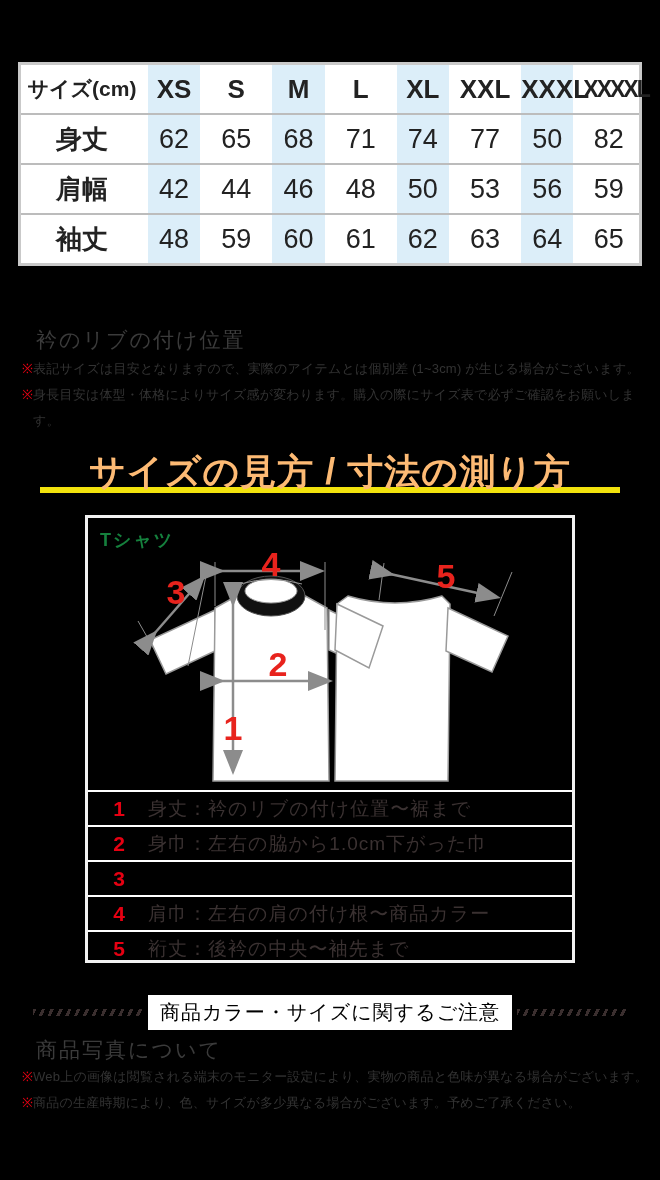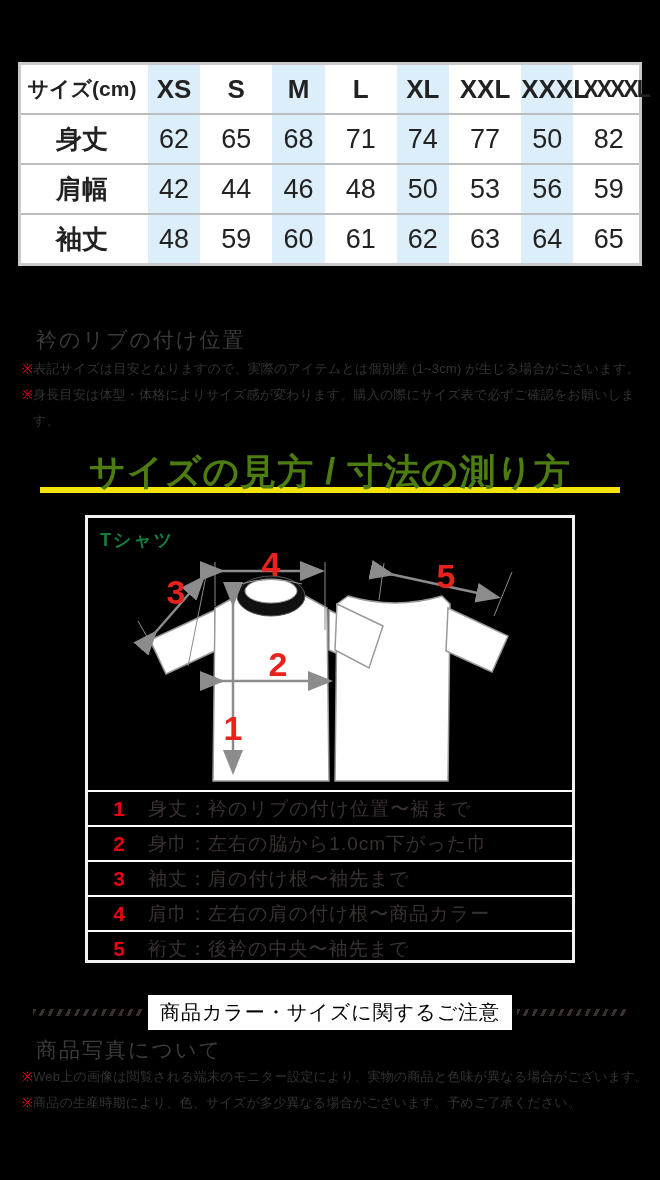--- a/index.html
+++ b/index.html
@@ -39,21 +39,21 @@
   .notes-photo{top:1064px;}
   .note-line{display:flex;font-size:13px;line-height:26px;color:#333;letter-spacing:0.2px;}
   .note-marker{color:#e60012;flex:0 0 auto;}
   
   .title-underline{
     position:absolute;left:40px;top:487px;width:580px;height:6px;
     background:#f2e30d;
   }
   .main-title{
     position:absolute;left:0;top:448px;width:660px;text-align:center;
-    font-size:36px;font-weight:bold;color:#4d7c0f;letter-spacing:1px;
+    font-size:36px;font-weight:bold;color:#fdba74;letter-spacing:1px;
   }
   
   .diagram-box{
     position:absolute;left:85px;top:515px;width:490px;height:448px;
     border:3px solid #f2f2f2;box-sizing:border-box;background:#000;
   }
   .diagram-label{
     position:absolute;left:12px;top:10px;
     color:#15803d;font-size:18px;font-weight:bold;letter-spacing:2px;
   }
@@ -207,21 +207,20 @@
     <div class="legend-row">
       <span class="legend-num">1</span>
       <span class="legend-text">身丈：衿のリブの付け位置〜裾まで</span>
     </div>
     <div class="legend-row">
       <span class="legend-num">2</span>
       <span class="legend-text">身巾：左右の脇から1.0cm下がった巾</span>
     </div>
     <div class="legend-row">
       <span class="legend-num">3</span>
-      <span class="legend-text">袖丈：肩の付け根〜袖先まで</span>
     </div>
     <div class="legend-row">
       <span class="legend-num">4</span>
       <span class="legend-text">肩巾：左右の肩の付け根〜商品カラー</span>
     </div>
     <div class="legend-row">
       <span class="legend-num">5</span>
       <span class="legend-text">裄丈：後衿の中央〜袖先まで</span>
     </div>
   </div>

